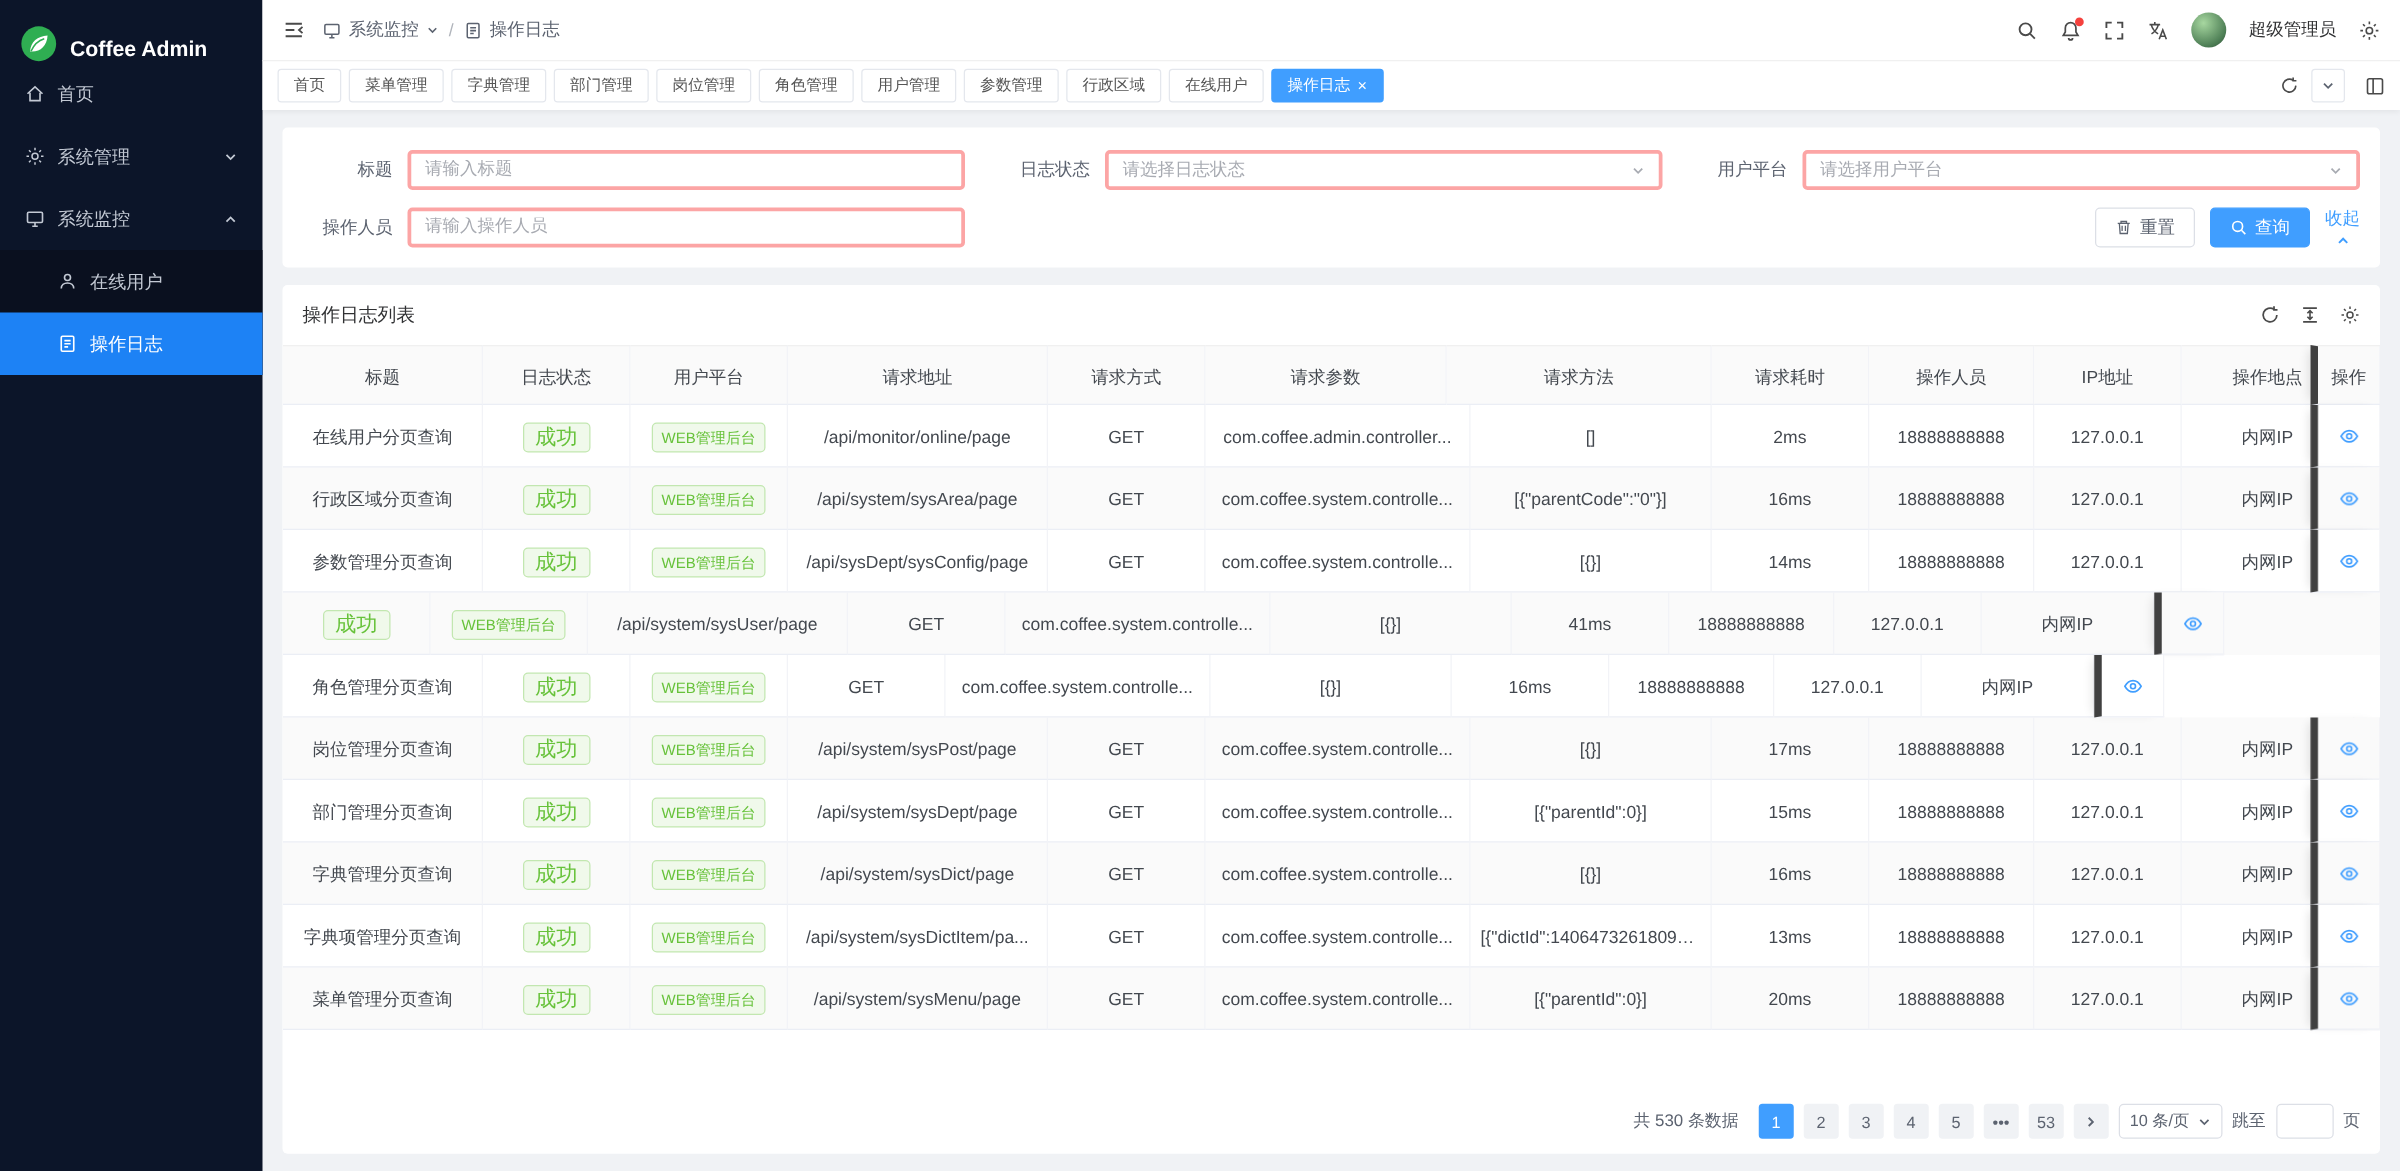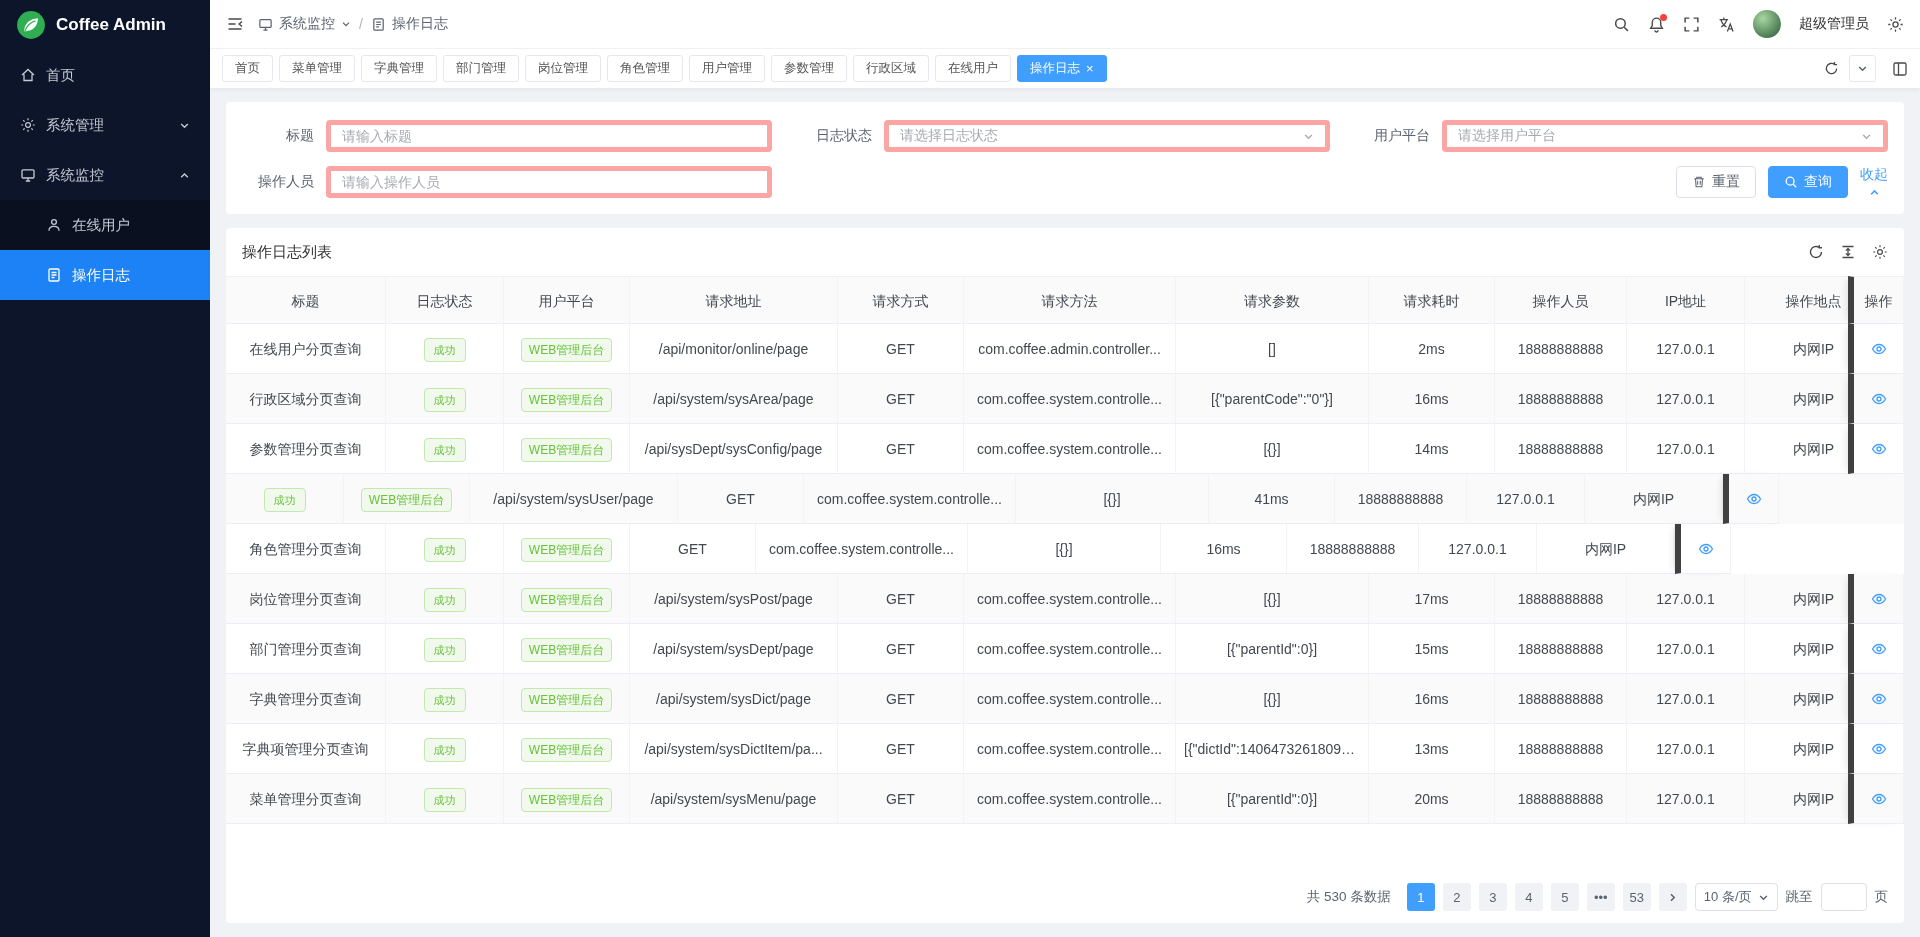--- a/index.html
+++ b/index.html
@@ -2,21 +2,21 @@
 <html><head>
 <meta charset="utf-8">
 <style>
   * { margin:0; padding:0; box-sizing:border-box; }
   html,body { width:1920px; height:937px; overflow:hidden; }
   body { font-family:"Liberation Sans","DejaVu Sans",sans-serif; background:#f0f2f5; color:#333; }
   .app { display:flex; width:100%; height:100%; }
 
   
   .sidebar { width:210px; flex-shrink:0; background:#0c1529; color:#c3c9d4; display:flex; flex-direction:column; }
-  .logo { height:50px; display:flex; align-items:center; gap:10px; padding:0 16px; color:#fff; font-weight:bold; font-size:17px; flex-shrink:0; }
+  .logo { height:50px; display:flex; align-items:flex-end; gap:10px; padding:0 16px; color:#fff; font-weight:bold; font-size:17px; flex-shrink:0; }
   .side-item { height:50px; display:flex; align-items:center; gap:10px; padding:0 20px; font-size:14.5px; cursor:pointer; flex-shrink:0; }
   .side-item svg { flex-shrink:0; }
   .side-item .chev { margin-left:auto; }
   .submenu { background:#0a101f; }
   .submenu .side-item { padding-left:46px; }
   .side-item.active { background:#1d82f5; color:#fff; }
 
   
   .main { flex:1; min-width:0; display:flex; flex-direction:column; }
 
@@ -38,21 +38,21 @@
   .tabbar-right { margin-left:auto; display:flex; align-items:center; gap:10px; color:#5c6370; }
   .tab-tool-box { width:27px; height:27px; border:1px solid #e4e7ed; border-radius:3px; display:flex; align-items:center; justify-content:center; cursor:pointer; }
 
   .content { flex:1; min-height:0; padding:14px 16px; display:flex; flex-direction:column; gap:14px; }
 
   
   .filter-card { background:#fff; border-radius:4px; padding:18px 16px 16px; flex-shrink:0; }
   .filter-grid { display:grid; grid-template-columns:1fr 1fr 1fr; column-gap:28px; row-gap:14px; }
   .field { display:flex; align-items:center; gap:12px; min-width:0; }
   .field > label { width:72px; flex-shrink:0; text-align:right; font-size:14px; color:#5c6370; }
-  .el-input { flex:1; height:32px; border:5px solid #fca5a5; border-radius:4px; background:#fff; display:flex; align-items:center; padding:0 11px; min-width:0; }
+  .el-input { flex:1; height:32px; border:3px solid #fca5a5; border-radius:4px; background:#fff; display:flex; align-items:center; padding:0 11px; min-width:0;font-family:Liberation Serif, serif; }
   .el-input input { border:none; outline:none; width:100%; font-size:14px; color:#303133; font-family:inherit; }
   .el-input input::placeholder { color:#a8abb2; }
   .el-select { cursor:pointer; justify-content:space-between; color:#a8abb2; font-size:14px; }
   .el-select .ph { overflow:hidden; white-space:nowrap; }
   .el-select svg { color:#a8abb2; flex-shrink:0; }
   .filter-actions { grid-column:2 / 4; display:flex; align-items:center; justify-content:flex-end; gap:12px; }
   .btn { height:32px; padding:0 15px; border-radius:4px; font-size:14px; display:inline-flex; align-items:center; gap:6px; cursor:pointer; font-family:Liberation Serif, serif; }
   .btn-plain { background:#fff; border:1px solid #dcdfe6; color:#5c6370; }
   .btn-primary { background:#409eff; border:1px solid #409eff; color:#fff; }
   .link-collapse { color:#409eff; font-size:14px; display:inline-flex; align-items:center; gap:3px; cursor:pointer;flex-direction:column; }
@@ -71,21 +71,21 @@
   .cell { flex-shrink:0; padding:0 8px; text-align:center; white-space:nowrap; overflow:hidden; text-overflow:ellipsis; font-size:14px; border-right:1px solid #f2f3f7; border-bottom:1px solid #ebeef5; }
   .thead .cell { height:48px; line-height:48px; background:#fafafa; color:#43484f; border-top:1px solid #f0f0f0; }
   .trow { background:#fff; }
   .trow:nth-child(even) { background:#fafafa; }
   .trow .cell { height:50px; line-height:50px; color:#43484f; }
   .c1{width:160px}.c2{width:118px}.c3{width:126px}.c4{width:208px}.c5{width:126px}.c6{width:212px}
   .c7{width:193px}.c8{width:126px}.c9{width:132px}.c10{width:118px}.c11{width:138px}
   .c12{width:56px; position:sticky; right:0; background:inherit; border-left:6px solid #404040; box-shadow:-5px 0 8px -4px rgba(0,0,0,.12); }
   .thead .c12 { background:#fafafa; }
   .tag { display:inline-block; vertical-align:middle; line-height:22px; border-radius:4px; padding:0 9px; background:#f0f9eb; border:1px solid #c2e7b0; color:#67c23a; }
-  .tag-status { font-size:11px; }
+  .tag-status { font-size:17px; }
   .tag-platform { font-size:12px; padding:0 7px; }
   .view-eye { color:#409eff; cursor:pointer; }
   .view-eye svg { vertical-align:middle; margin-top:-2px; }
 
   
   .pager { height:52px; flex-shrink:0; display:flex; align-items:center; justify-content:flex-end; gap:8px; padding:0 16px; font-size:13.5px; color:#5c6370; }
   .pager .total { margin-right:8px; }
   .pg { min-width:28px; height:28px; padding:0 4px; border-radius:3px; background:#f0f2f5; display:inline-flex; align-items:center; justify-content:center; font-size:13px; color:#5c6370; cursor:pointer; }
   .pg.active { background:#409eff; color:#fff; }
   .size-sel { height:28px; border:1px solid #dcdfe6; border-radius:4px; background:#fff; padding:0 8px; display:inline-flex; align-items:center; gap:6px; font-size:13px; color:#5c6370; cursor:pointer; }
@@ -397,22 +397,22 @@
         </div>
 
         <div class="table-wrap">
           <div class="t-inner">
             <div class="thead">
               <div class="cell c1">标题</div>
               <div class="cell c2">日志状态</div>
               <div class="cell c3">用户平台</div>
               <div class="cell c4">请求地址</div>
               <div class="cell c5">请求方式</div>
+              <div class="cell c7">请求参数</div>
               <div class="cell c6">请求方法</div>
-              <div class="cell c7">请求参数</div>
               <div class="cell c8">请求耗时</div>
               <div class="cell c9">操作人员</div>
               <div class="cell c10">IP地址</div>
               <div class="cell c11">操作地点</div>
               <div class="cell c12">操作</div>
             </div>
             <div class="tbody">
 
                 <div class="trow">
                   <div class="cell c1">在线用户分页查询</div>

